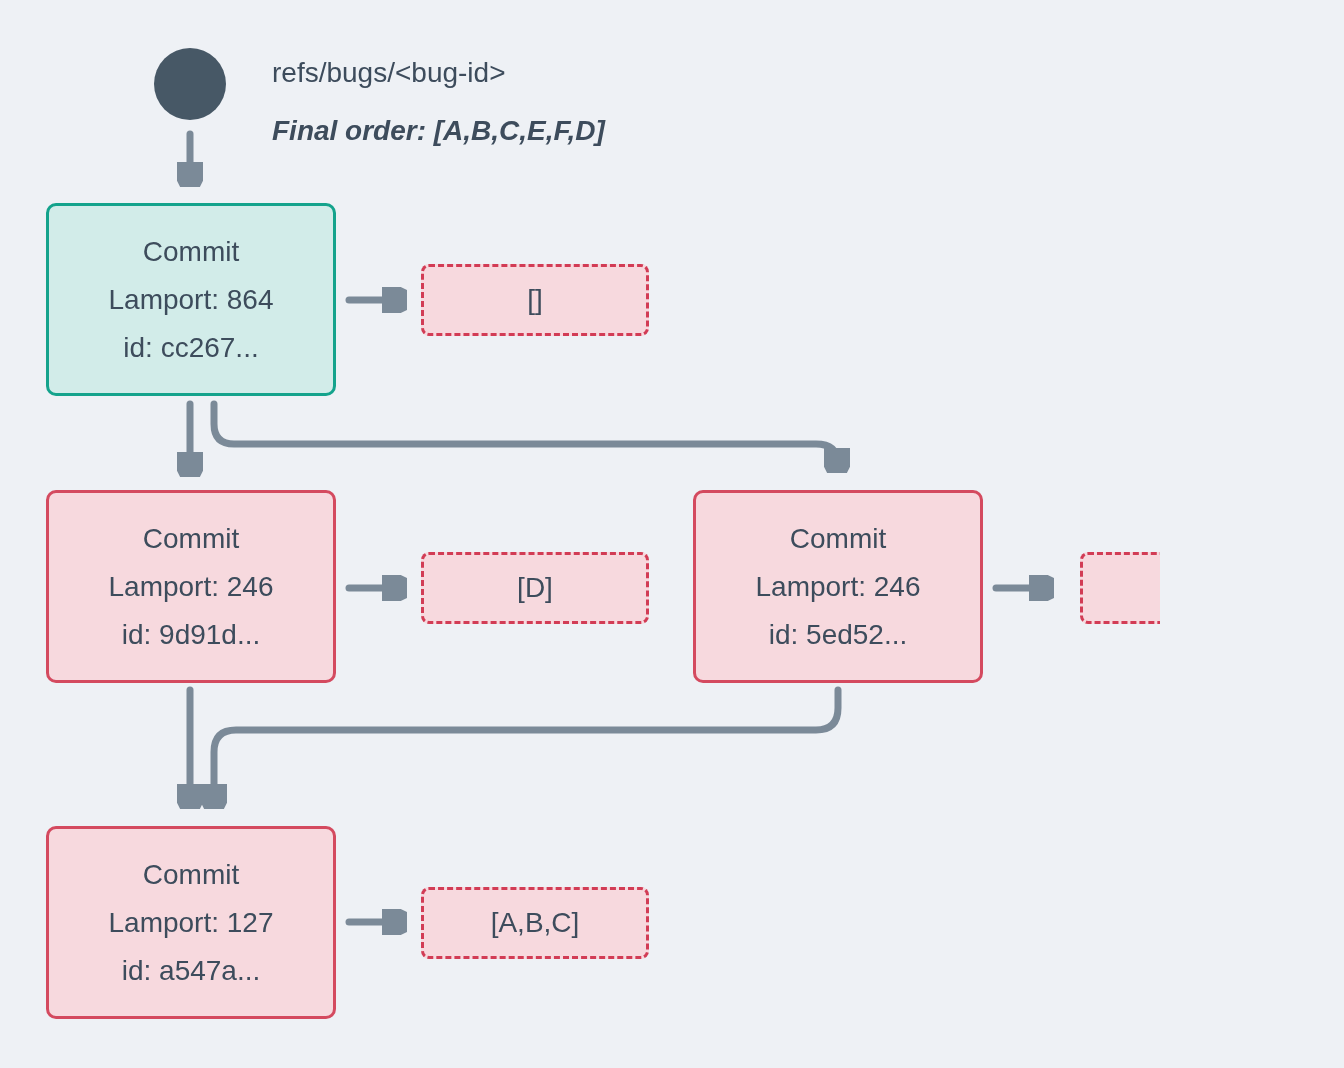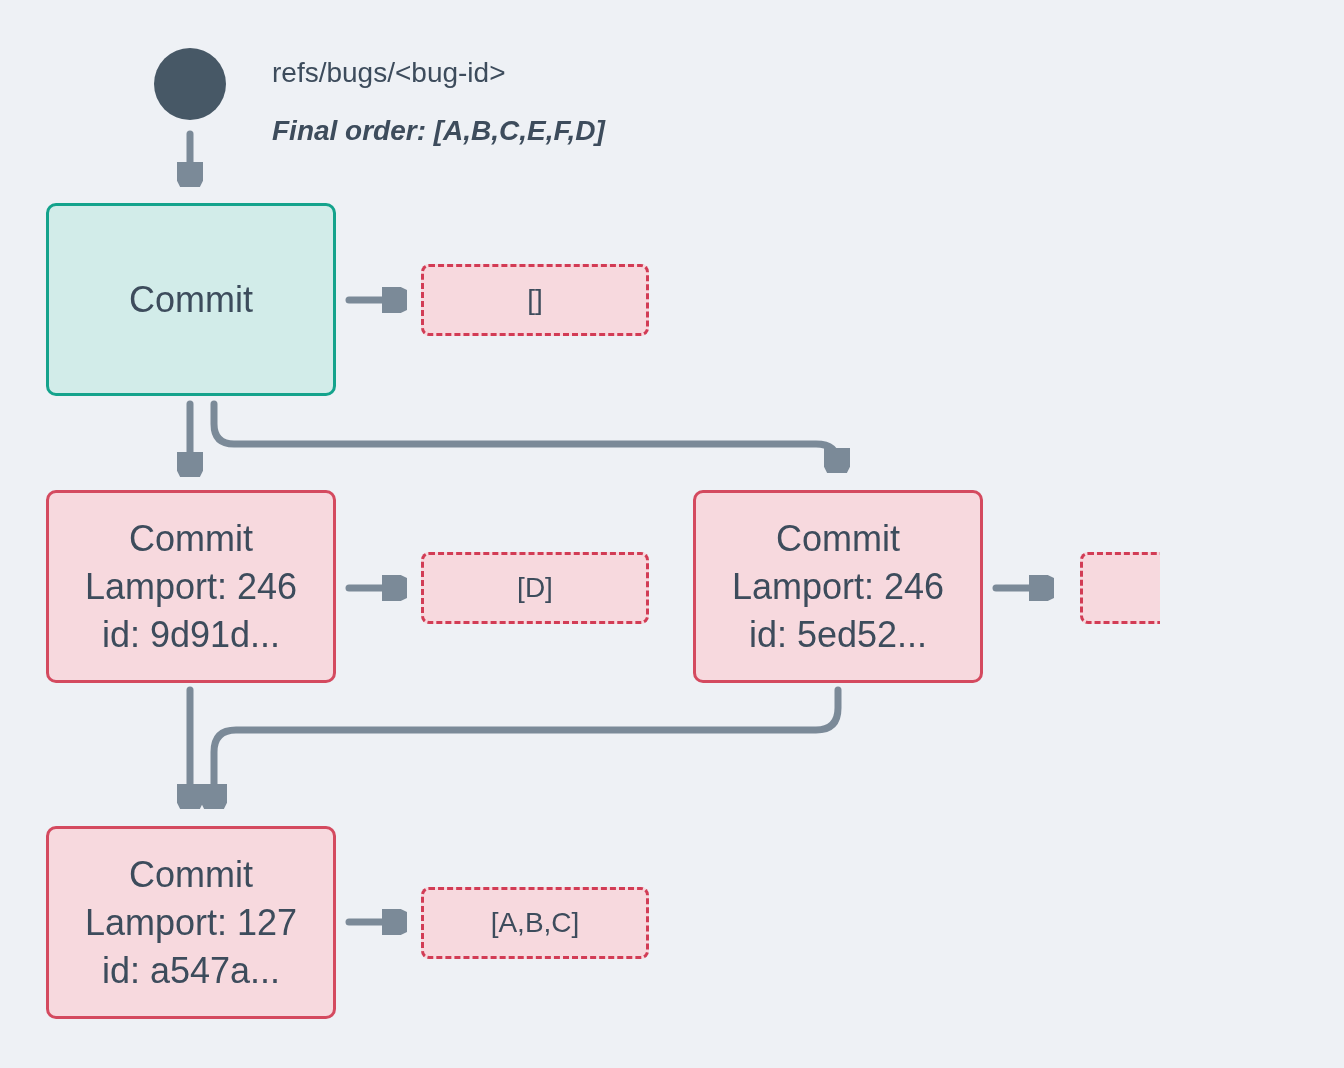--- a/index.html
+++ b/index.html
@@ -52,21 +52,21 @@
     position: absolute;
     width: 290px; height: 193px;
     box-sizing: border-box;
     border-radius: 10px;
     border: 3.5px solid;
     display: flex;
     flex-direction: column;
     justify-content: center;
     align-items: center;
     text-align: center;
-    font-size: 36px;
+    font-size: 28px;
     color: #3d4c5c;
   }
   .commit-box .line {
     line-height: 48px;
     white-space: nowrap;
   }
   .commit-box.teal { border-color: #14a38c; background: #d2ece9; }
   .commit-box.pink { border-color: #d44a5f; background: #f7d9de; }
   .ops-box {
     position: absolute;
@@ -104,20 +104,22 @@
     <path d="M838,690 L838,708 Q838,730 816,730 L236,730 Q214,730 214,752 L214,804" marker-end="url(#ah)"></path>
     <path d="M349,922 L402,922" marker-end="url(#ah)"></path>
   </svg>
 
   <div class="ref-circle"></div>
   <div class="ref-label">refs/bugs/&lt;bug-id&gt;</div>
   <div class="final-order">Final order: [A,B,C,E,F,D]</div>
 
   <div class="commit-box teal" style="left:46px; top:203px;">
     <div class="line">Commit</div>
+    <div class="line">Lamport: 864</div>
+    <div class="line">id: cc267...</div>
   </div>
   <div class="ops-box" style="left:421px; top:264px; width:228px;">
     <span>[]</span>
   </div>
 
   <div class="commit-box pink" style="left:46px; top:490px;">
     <div class="line">Commit</div>
     <div class="line">Lamport: 246</div>
     <div class="line">id: 9d91d...</div>
   </div>

